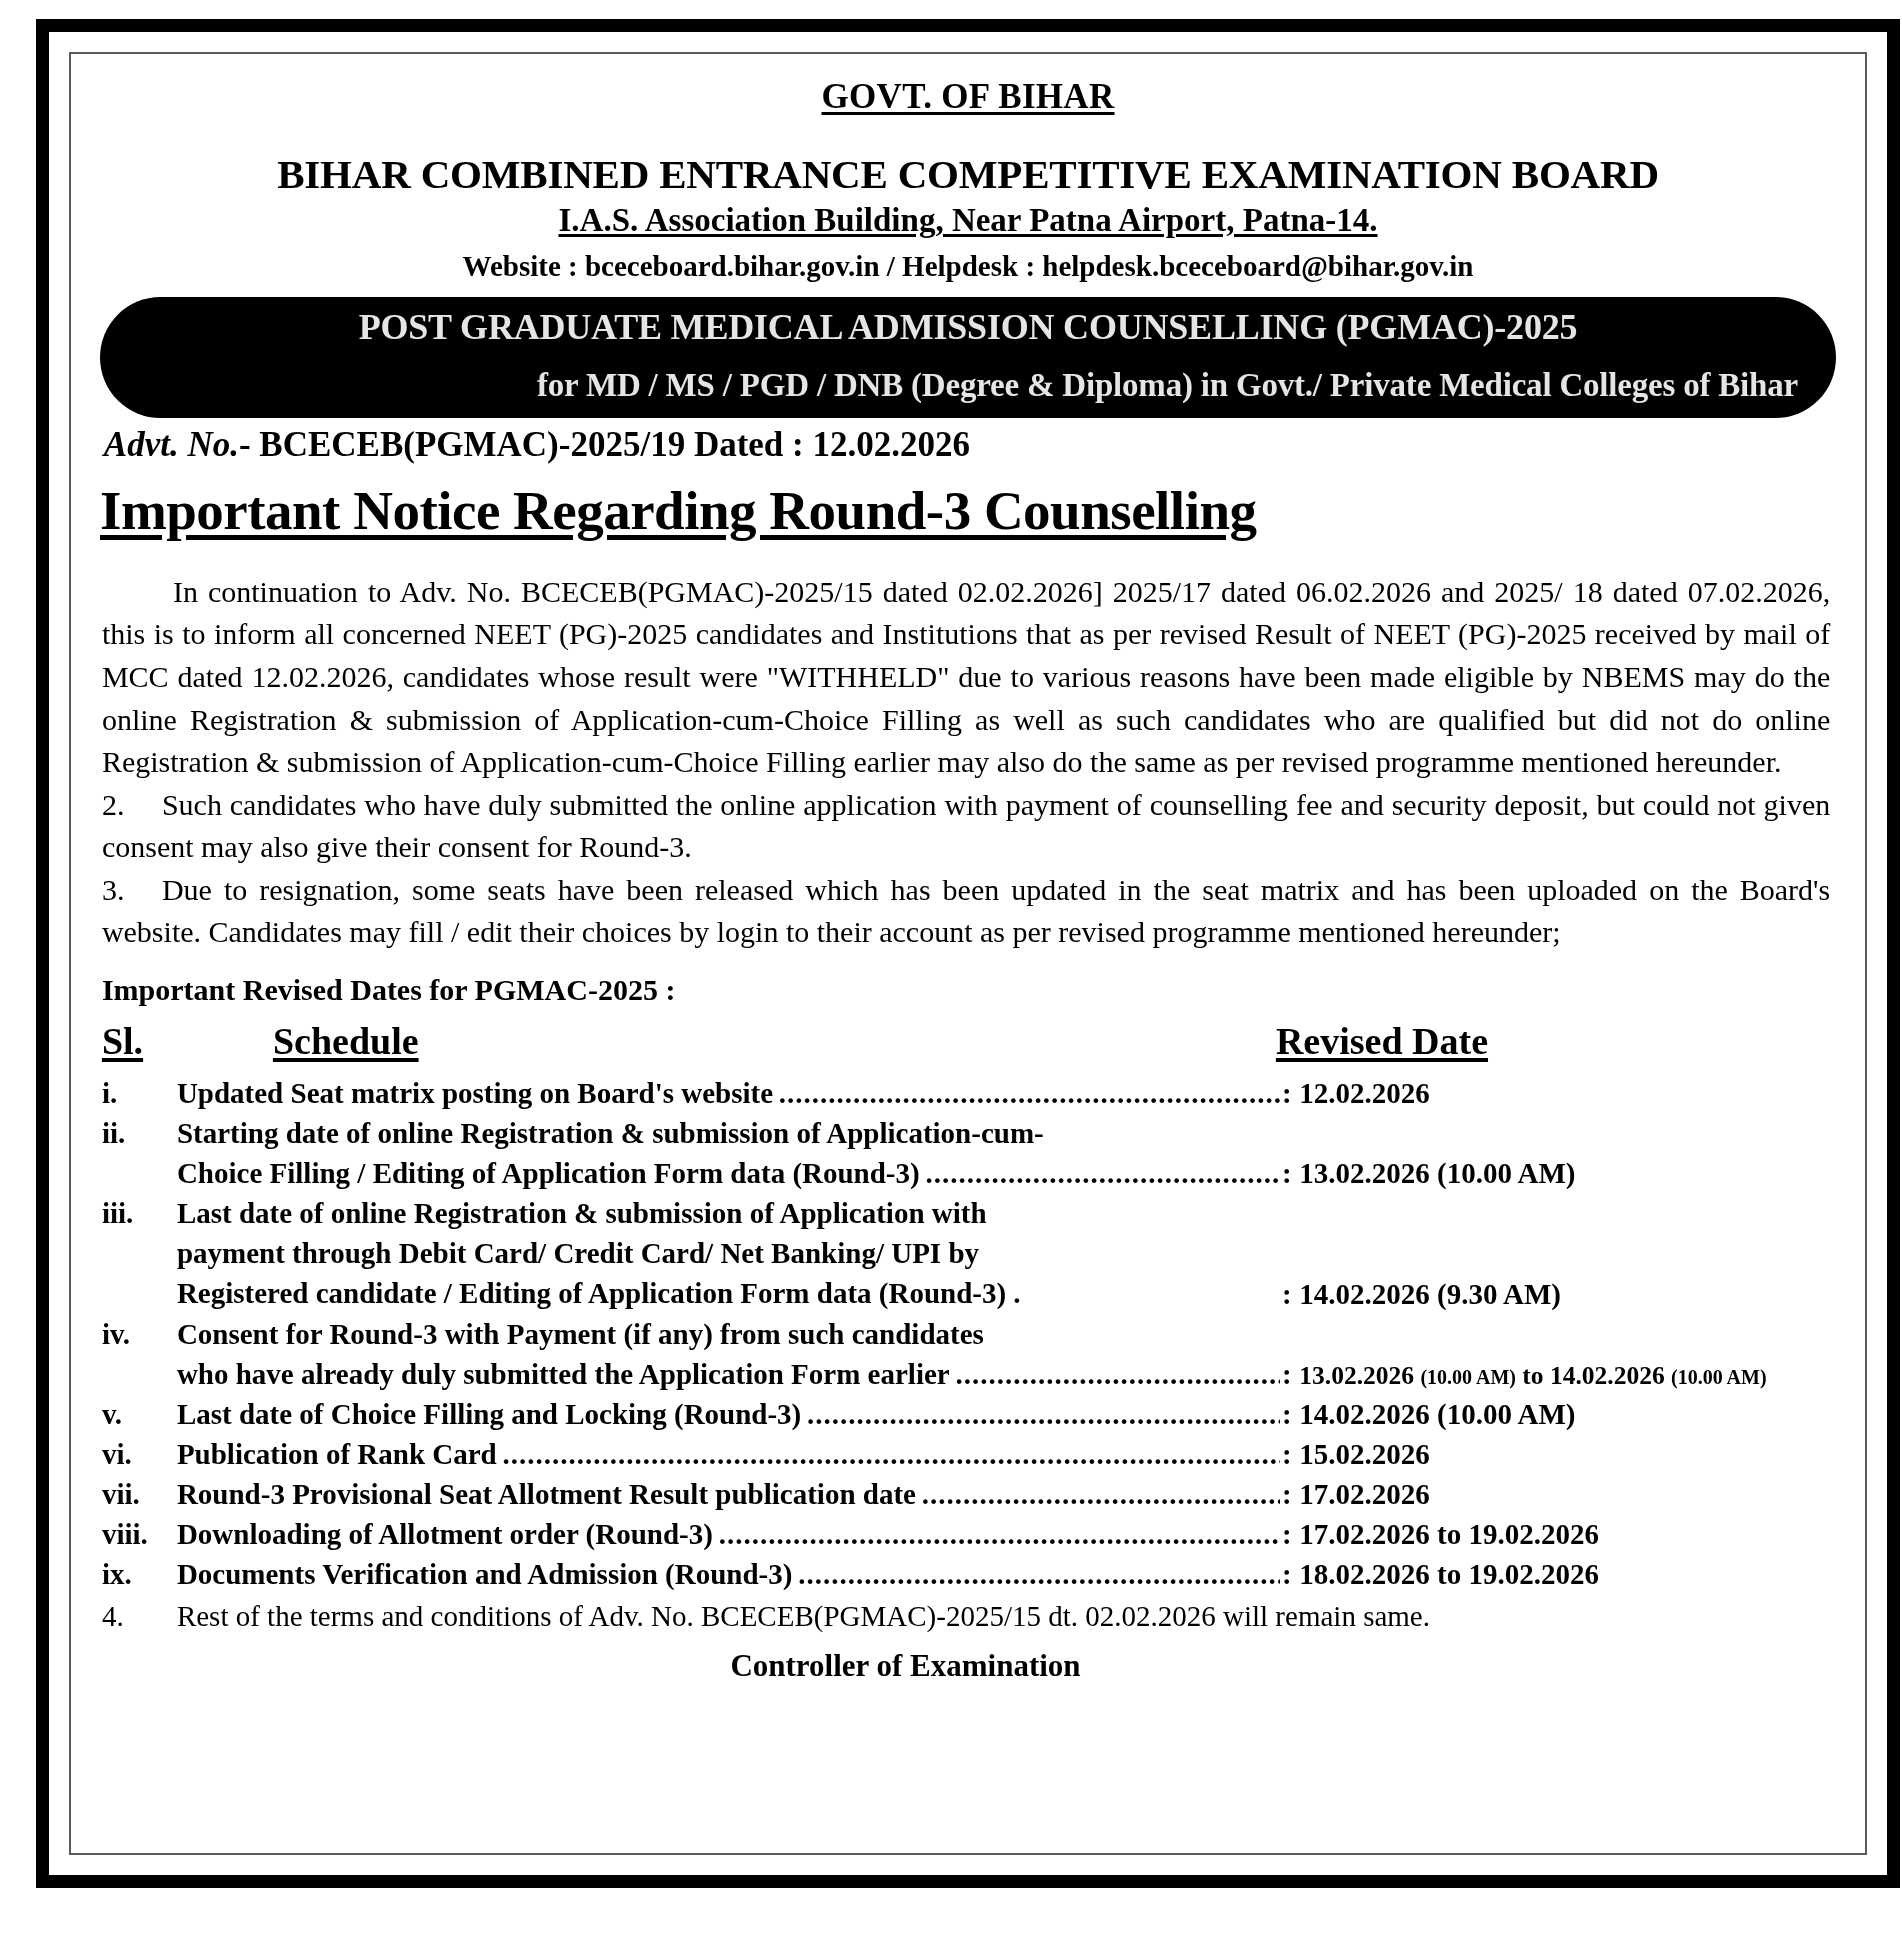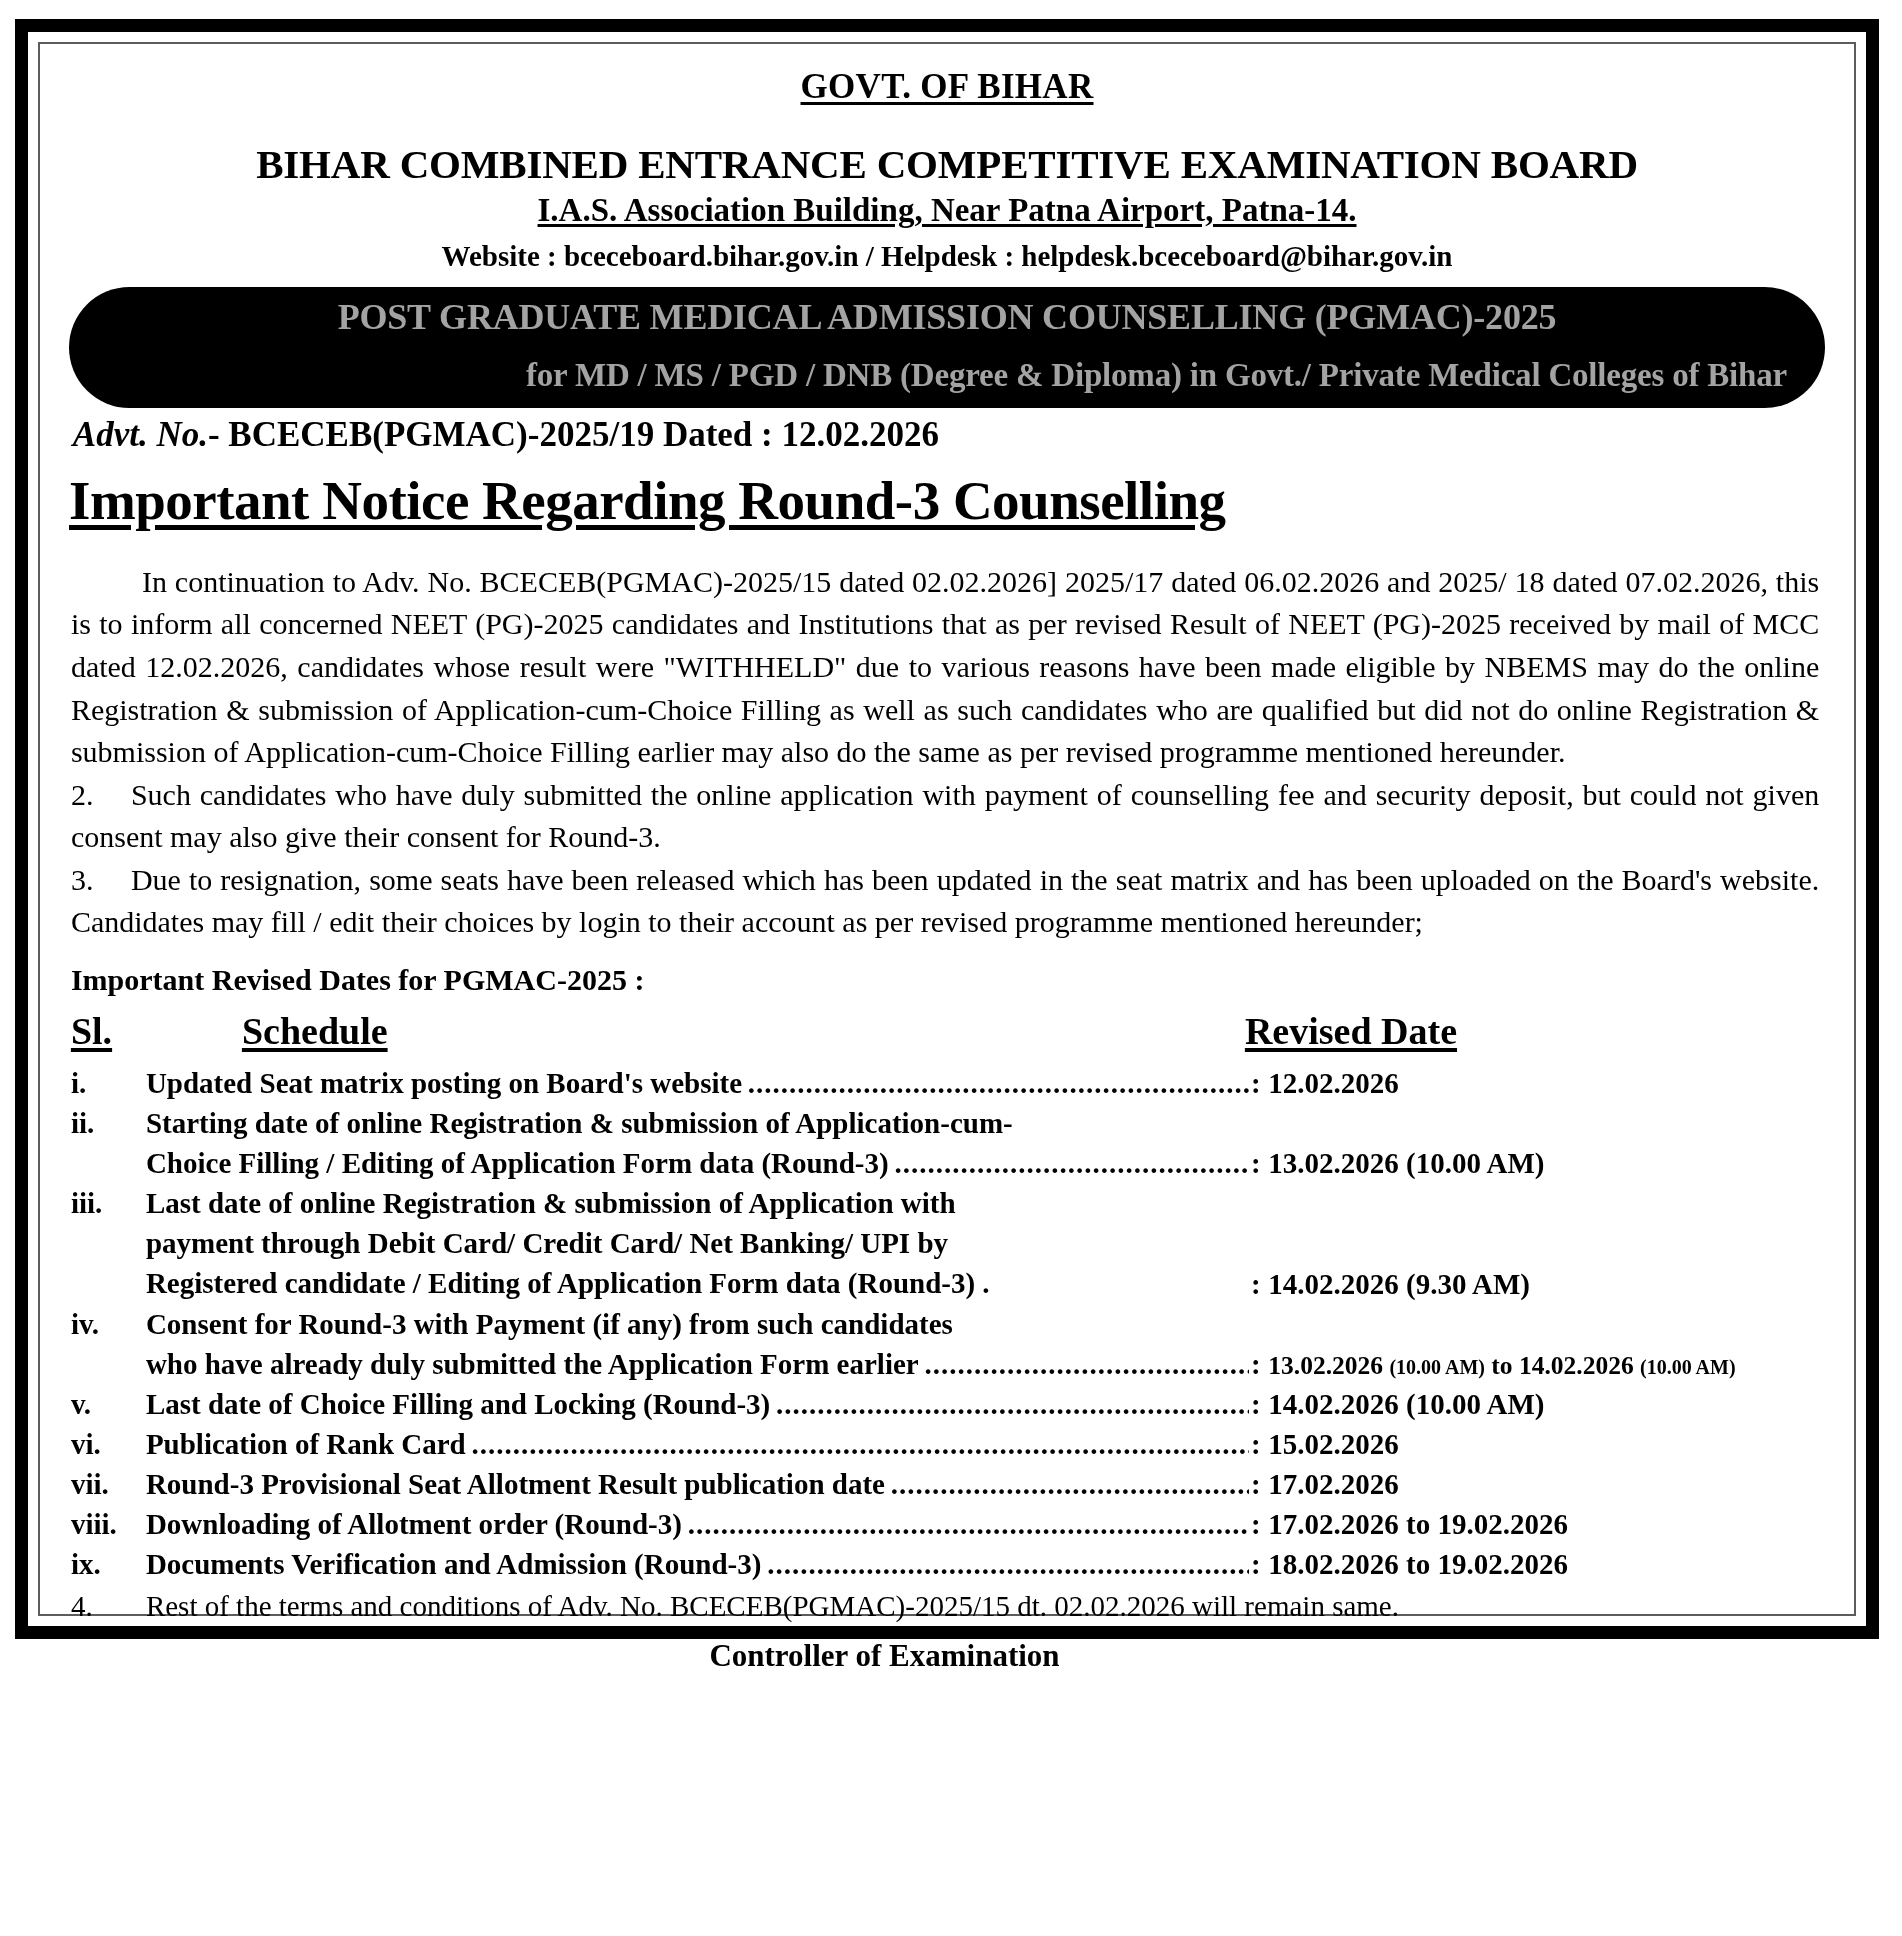--- a/index.html
+++ b/index.html
@@ -11,27 +11,27 @@
     width: 1902px;
     height: 1937px;
     font-family: "Liberation Serif", "DejaVu Serif", serif;
     color: #000000;
     overflow: hidden;
   }
 
   
   #notice-frame {
     position: absolute;
-    left: 15px;
+    left: 36px;
     top: 19px;
     width: 1864px;
-    height: 1620px;
+    height: 1869px;
     border: 13.4px solid #000000;
     background: #ffffff;
-    padding: 10px;
+    padding: 20px;
   }
   #notice-inner {
     width: 100%;
     height: 100%;
     border: 2.9px solid #5c5c5c;
     background: #ffffff;
     padding: 9.6px 29px 9.6px 29px;
     position: relative;
   }
 
@@ -62,21 +62,21 @@
   #board-contact {
     font-size: 29px;
     font-weight: bold;
     margin-top: 11.5px;
   }
 
   
   #banner {
     margin: 13.4px 0 0 0;
     background: #000000;
-    color: #a3a3a3;
+    color: #e5e5e5;
     border-radius: 67px;
     padding: 9.6px 38px 13.4px 38px;
     text-align: center;
   }
   #banner-line1 {
     font-size: 36px;
     font-weight: bold;
     letter-spacing: -0.2px;
     white-space: nowrap;
   }

